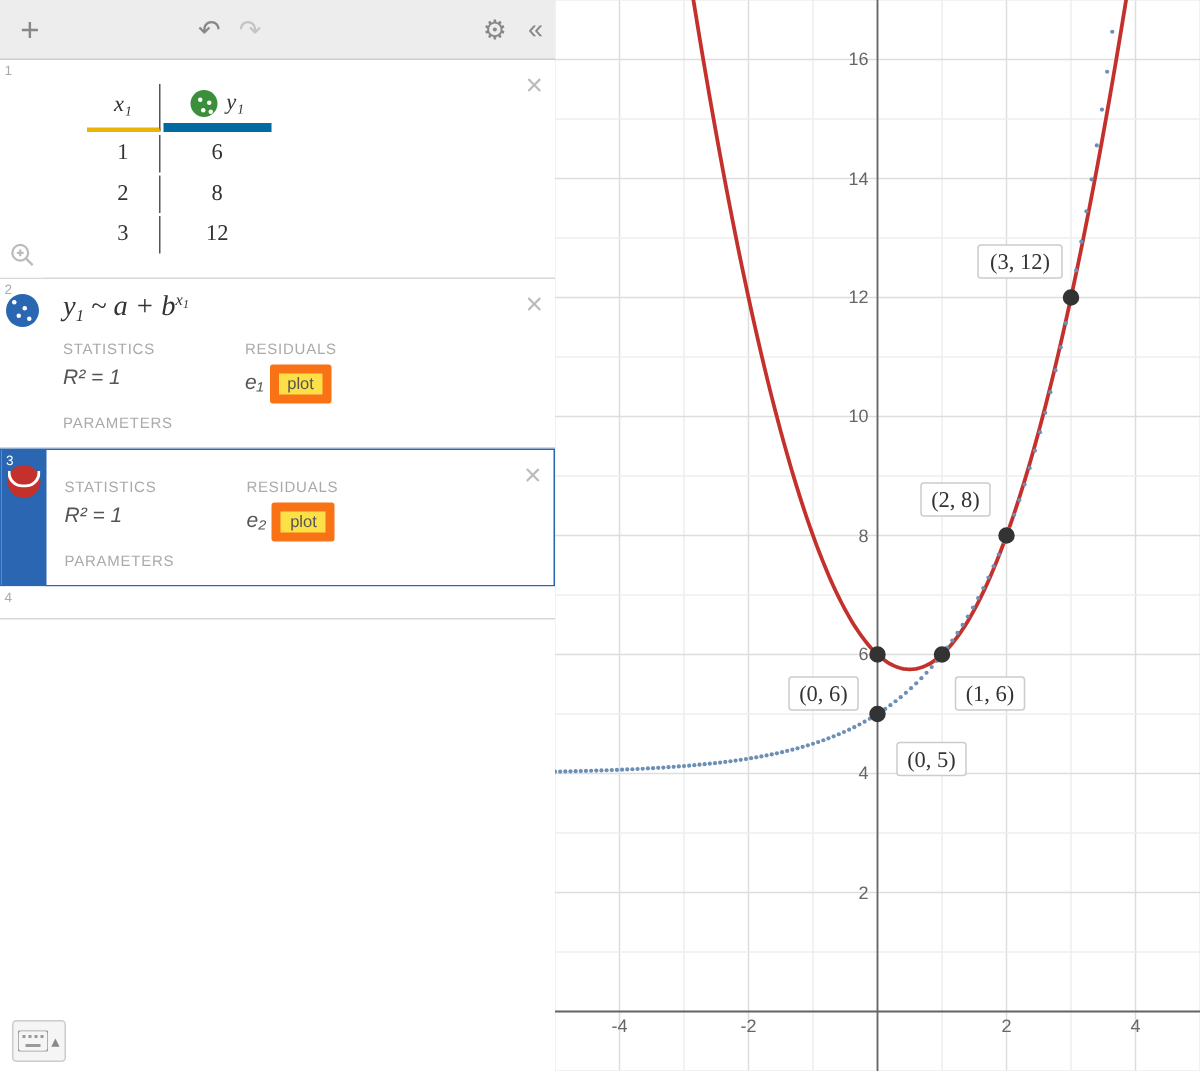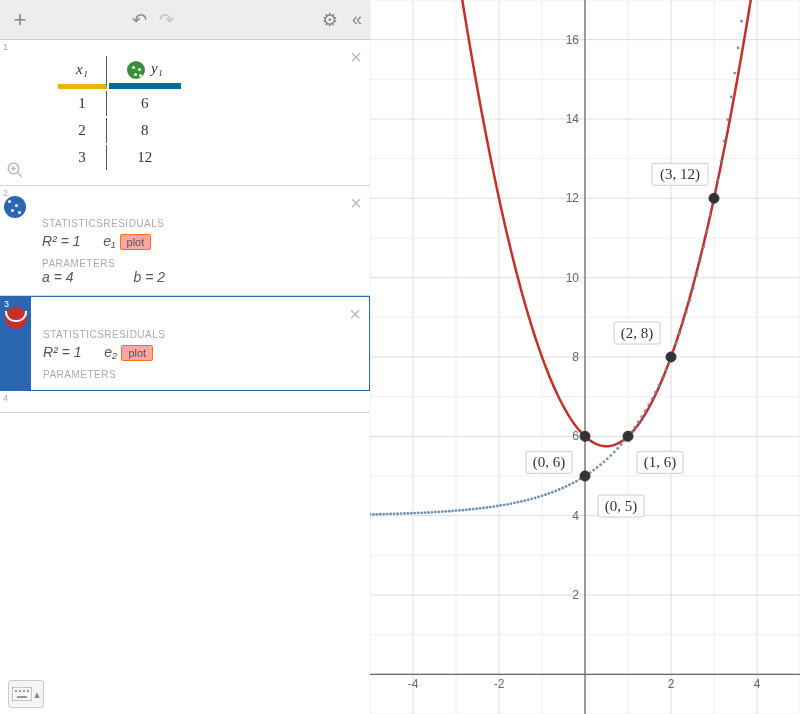--- a/index.html
+++ b/index.html
@@ -12,39 +12,39 @@
 .tb-icon { cursor:pointer; }
 .cell { position:relative; border-bottom:1px solid #d7d7d7; background:#fff; }
 .cell-gutter { position:absolute; left:0; top:0; width:30px; height:100%; background:#fff; }
 .cell-num { position:absolute; top:2px; left:3px; font-size:9px; color:#aaa; }
 .cell.selected .cell-gutter { background:#2a66b1; }
 .cell.selected { border:1px solid #2a66b1; }
 .cell-body { margin-left:30px; padding:8px 12px 10px 12px; position:relative; }
 .close-x { position:absolute; right:8px; top:6px; color:#bbb; font-size:20px; cursor:pointer; }
 .tbl { display:inline-block; margin:6px 0 4px 14px; font-family:'Times New Roman',serif; font-style:italic; }
 .tbl th,.tbl td { padding:4px 18px; text-align:center; font-weight:normal; font-size:15px;}
-.tbl thead th:first-child { border-bottom:5px solid #eab308; border-right:1px solid #555;}
+.tbl thead th:first-child { border-bottom:3px solid #eab308; border-right:1px solid #555;}
 .tbl thead th:last-child { border-bottom:6px solid #0369a1;}
 .tbl tbody td:first-child { border-right:1px solid #555; font-style:normal;}
 .tbl tbody td { font-style:normal; }
 .tbl-dot { width:18px; height:18px; border-radius:50%; background:#3b8f3b; display:inline-block; vertical-align:middle; margin-right:6px; position:relative;}
 .tbl-dot::after{content:"";position:absolute;width:3px;height:3px;background:#fff;border-radius:50%;top:5px;left:5px;box-shadow:6px 2px 0 #fff,2px 7px 0 #fff,7px 8px 0 #fff;}
 .reg-icon { width:22px; height:22px; border-radius:50%; display:inline-block; position:absolute; left:4px; top:10px;}
 .reg-icon.blue{ background:#2a66b1;}
 .reg-icon.blue::after{content:"";position:absolute;width:3px;height:3px;background:#fff;border-radius:50%;top:4px;left:4px;box-shadow:7px 4px 0 #fff,3px 9px 0 #fff,10px 11px 0 #fff;}
 .reg-icon.red{ background:#c4302b;}
 .reg-icon.red::after{content:"";position:absolute;width:18px;height:9px;border:2px solid #fff;border-top:none;border-radius:0 0 10px 10px;top:4px;left:0;}
 .math { font-family:'Times New Roman',serif; font-style:italic; font-size:19px; }
 .sub{font-size:11px;position:relative;top:4px;}
 .sup{font-size:11px;position:relative;top:-7px;}
-.stats { display:flex; margin-top:24px; font-size:10px; color:#999;}
+.stats { display:flex; gap:60px; margin-top:12px; font-size:10px; color:#999;}
 .stats-col > div { margin-bottom:4px;}
 .stats-label { font-size:10px; letter-spacing:0.5px; color:#aaa; }
 .stats-val { font-family:Liberation Sans, sans-serif; font-style:italic; font-size:14px; color:#555;}
-.plot-btn { display:inline-block; background:#fca5a5; border:1px solid #f97316; padding:1px 6px; font-size:11px; font-style:normal; color:#555; border-radius:2px; margin-left:4px; cursor:pointer;}
+.plot-btn { display:inline-block; background:#fde047; border:6px solid #f97316; padding:1px 6px; font-size:11px; font-style:normal; color:#555; border-radius:2px; margin-left:4px; cursor:pointer;}
 .params { margin-top:4px; }
 .params .row { display:flex; gap:60px; }
 .zoom-icon { position:absolute; left:6px; bottom:6px; width:18px; height:18px; color:#bbb; cursor:pointer;}
 .footer { position:absolute; bottom:6px; left:0; width:370px; display:flex; align-items:flex-end; padding:0 8px; }
 .kbd-btn { width:36px; height:28px; border:1px solid #ccc; border-radius:3px; display:flex; align-items:center; justify-content:center; background:#f5f5f5; cursor:pointer; color:#888; font-size:11px;}
 .powered { flex:1; text-align:center; color:#ccc; font-size:10px; line-height:1.2; }
 .graph { position:absolute; left:370px; top:0; width:430px; height:714px; background:#fff; }
 .graph svg { width:100%; height:100%; }
 .pt-lbl { font-family:'Times New Roman',serif; font-size:15px; fill:#333; }
 .pt-box { fill:#fff; stroke:#ccc; stroke-width:1; }
@@ -103,36 +103,33 @@
       </svg>
   </div>
 
   <div class="cell">
     <div class="cell-gutter">
         <span class="cell-num">2</span>
         <span class="reg-icon blue"></span>
       </div>
     <span class="close-x">×</span>
     <div class="cell-body">
+      <div class="math"><i>y</i><span class="sub">1</span> ~ <i>a</i> + <i>b</i><span class="sup"><i>x</i><span style="font-size:8px;position:relative;top:2px">1</span></span></div>
       <div class="stats">
         <div class="stats-col">
           <div class="stats-label">STATISTICS</div>
           <div class="stats-val">R² = 1</div>
         </div>
         <div class="stats-col">
           <div class="stats-label">RESIDUALS</div>
           <div class="stats-val"><span>e₁</span><span class="plot-btn">plot</span></div>
         </div>
       </div>
       <div class="params">
         <div class="stats-label">PARAMETERS</div>
-        <div class="row">
-          <span class="stats-val">a = 4</span>
-          <span class="stats-val">b = 2</span>
-        </div>
       </div>
     </div>
   </div>
 
   <div class="cell selected">
     <div class="cell-gutter">
         <span class="cell-num" style="color:#fff">3</span>
         <span class="reg-icon red"></span>
       </div>
     <span class="close-x">×</span>

